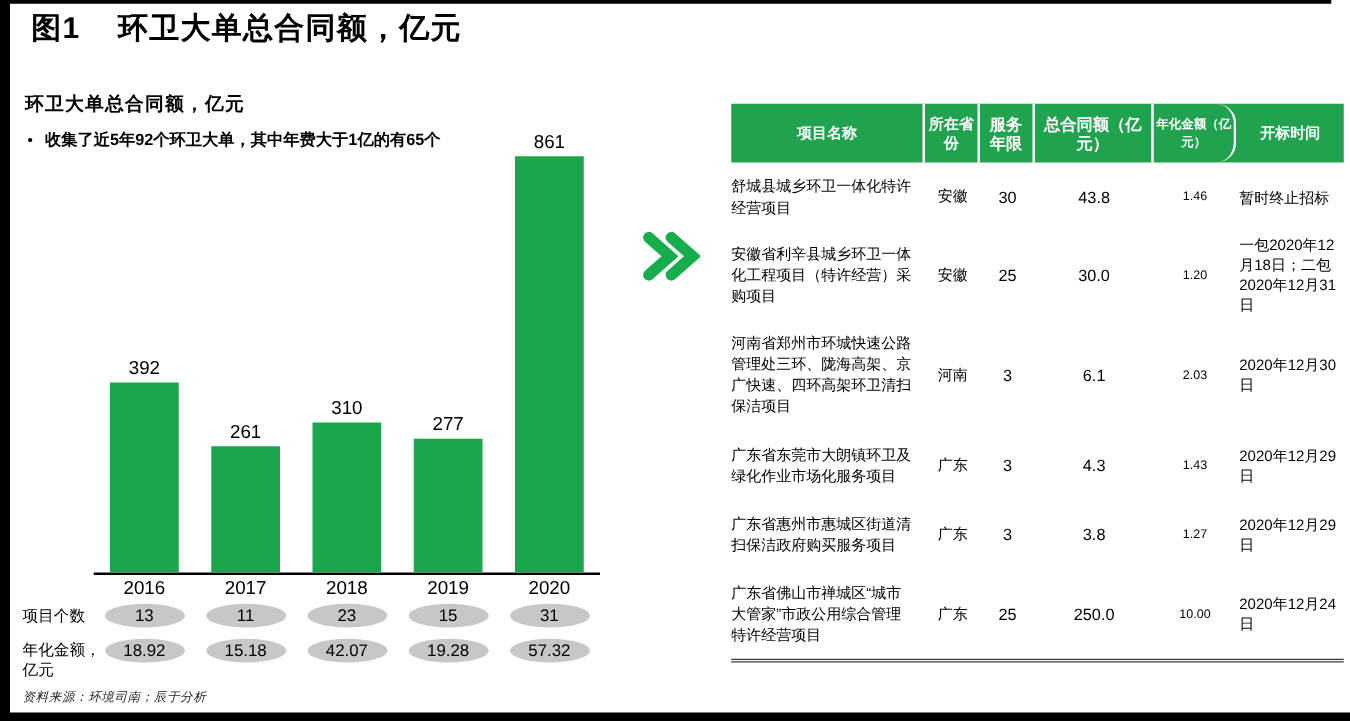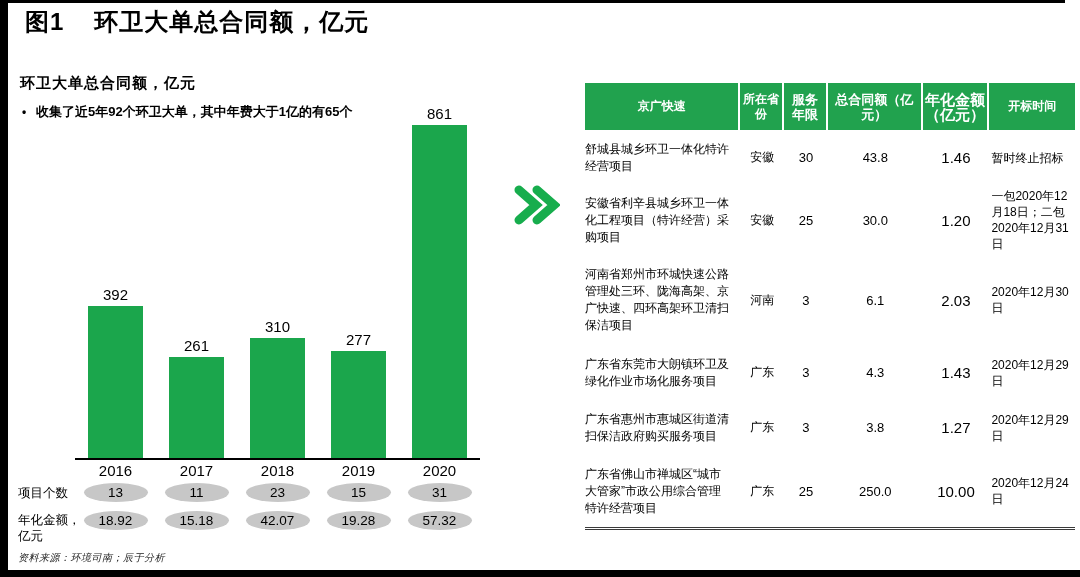--- a/index.html
+++ b/index.html
@@ -58,21 +58,21 @@
   .t-row:nth-child(1){min-height:55px;align-items:center;}
   .t-row:nth-child(2){min-height:70px;justify-content:flex-end;}
   .t-row:nth-child(3){min-height:90px;}
   .t-row:nth-child(4){min-height:55px;}
   .t-row:nth-child(5){min-height:55px;}
   .t-row:nth-child(6){min-height:72px;}
   .c0{width:158px;box-sizing:border-box;padding-right:8px;text-align:left;font-size:12px;line-height:17px;}
   .c1{width:44px;text-align:center;font-size:12px;}
   .c2{width:45px;text-align:center;font-size:13px;}
   .c3{width:96px;text-align:center;font-size:13px;}
-  .c4{width:68px;text-align:center;font-size:15px;}
+  .c4{width:68px;text-align:center;font-size:10px;border-radius:16px;}
   .c5{width:87px;box-sizing:border-box;padding-left:2px;text-align:left;font-size:12px;line-height:16px;}
 
   
   .source{position:absolute;left:18px;top:551px;font-size:10px;font-style:italic;color:#222;letter-spacing:0.5px;}
 </style>
 </head>
 <body>
 
 <div class="frame-left"></div>
 <div class="frame-top"></div>
@@ -156,21 +156,21 @@
     </div>
   </div>
 
 <svg class="arrow" viewBox="0 0 46 46">
   <path d="M5 8 L22 23 L5 38" fill="none" stroke="#17AD4D" stroke-width="9" stroke-linecap="round" stroke-linejoin="miter"></path>
   <path d="M23 8 L40 23 L23 38" fill="none" stroke="#17AD4D" stroke-width="9" stroke-linecap="round" stroke-linejoin="miter"></path>
 </svg>
 
 <div class="data-table">
   <div class="t-header" style="background: rgb(33, 162, 78);">
-      <div class="th c0">京广快速</div>
+      <div class="th c0">项目名称</div>
       <div class="th c1">所在省份</div>
       <div class="th c2">服务年限</div>
       <div class="th c3">总合同额（亿元）</div>
       <div class="th c4">年化金额（亿元）</div>
       <div class="th c5">开标时间</div>
     </div>
   <div class="t-body">
       <div class="t-row">
         <div class="td c0">舒城县城乡环卫一体化特许经营项目</div>
         <div class="td c1">安徽</div>

